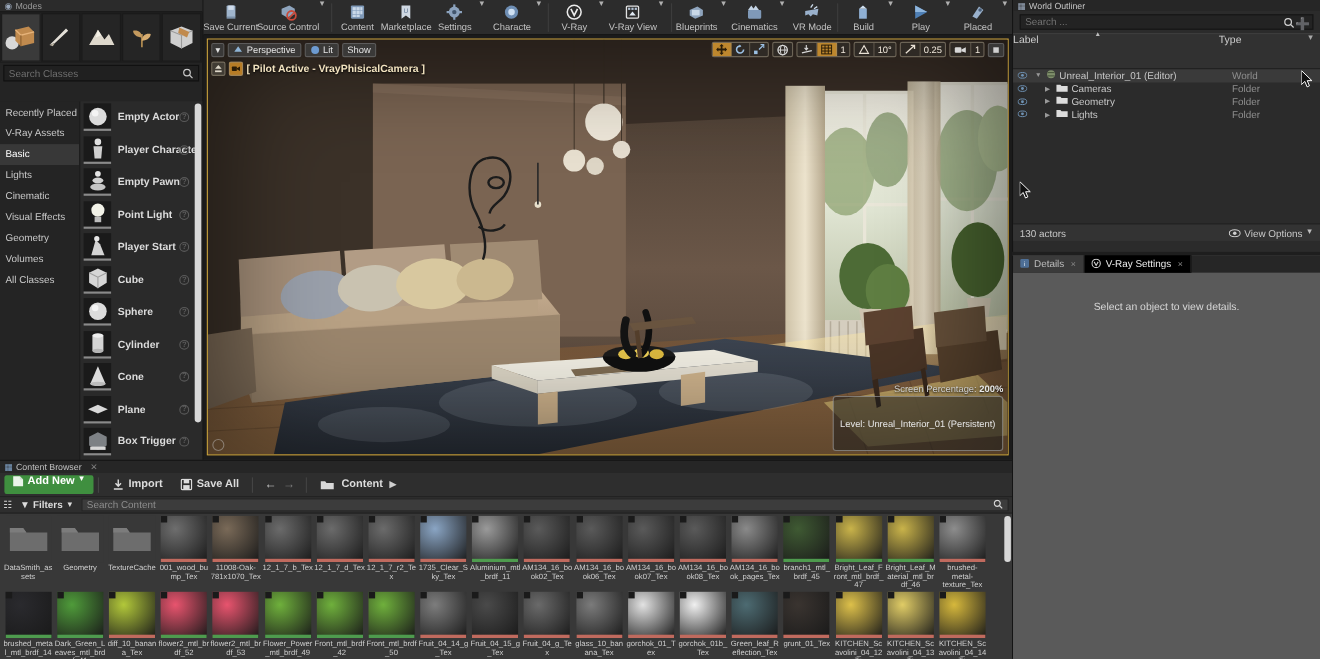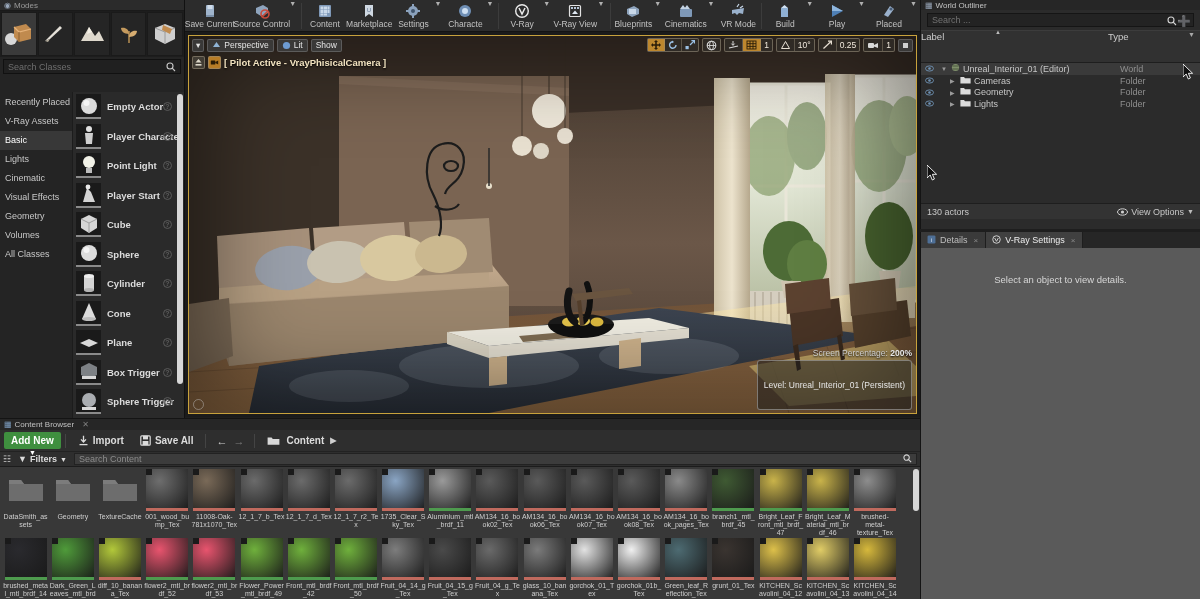--- a/index.html
+++ b/index.html
@@ -190,44 +190,44 @@
   #details {
     position: absolute; left: 920px; top: 232px; width: 280px; height: 367px;
     background: #5a5a5a; border-left: 1px solid #141414;
   }
   .dt-tabs { display: flex; height: 16px; background: #262626; align-items: stretch; }
   .dt-tab {
     display: flex; align-items: center; gap: 4px; padding: 0 7px 0 6px;
     font-size: 9px; color: #bdbdbd; background: #3a3a3a;
     border-right: 1px solid #1e1e1e; position: relative;
   }
-  .dt-tab.active { background: #404040; color: #ececec; }
+  .dt-tab.active { background: #000000; color: #ececec; }
   .dt-tab .x { color: #8a8a8a; font-size: 8px; margin-left: 2px; }
   .dt-body {
     height: 351px; background: #5a5a5a; display: flex;
     justify-content: center; padding-top: 26px;
   }
   .dt-empty { font-size: 9.5px; color: #d6d6d6; }
 
   
   #content-browser {
     position: absolute; left: 0; top: 418px; width: 920px; height: 181px;
     background: #2b2b2b; border-top: 1px solid #141414;
   }
   .cb-tabbar { height: 11px; background: #262626; display: flex; align-items: center; padding-left: 4px; }
   .cb-tab { font-size: 8px; color: #c0c0c0; display: flex; align-items: center; gap: 3px; }
   .cb-tab .x { color: #7f7f7f; margin-left: 5px; }
   .cb-toolbar {
     height: 22px; display: flex; align-items: center; gap: 0;
     background: #2e2e2e; padding: 0 4px; border-bottom: 1px solid #222;
   }
   .cb-addnew {
-    background: #3f8f3f; height: 17px; display: flex; align-items: center;
+    background: #3f8f3f; height: 17px; display: flex; align-items: flex-start;
     gap: 3px; padding: 0 7px; border-radius: 2px; color: #fff;
-    font-size: 10px; font-weight: bold; flex-direction: column;
+    font-size: 10px; font-weight: bold;
   }
   .cb-btn {
     display: flex; align-items: center; gap: 4px; padding: 0 8px;
     height: 17px; font-size: 10px; color: #dcdcdc; font-weight: bold;
   }
   .cb-vsep { width: 1px; height: 14px; background: #444; margin: 0 4px; }
   .cb-nav { display: flex; align-items: center; gap: 6px; padding: 0 6px; color: #cfcfcf; font-size: 11px; }
   .cb-filterbar {
     height: 15px; display: flex; align-items: center; background: #2e2e2e;
     padding: 0 3px; gap: 4px; border-bottom: 1px solid #1c1c1c;
@@ -356,20 +356,31 @@
             <div class="pp-hint">?</div>
           </div>
           <div class="pp-item">
             <div class="pp-thumb">
               <svg width="24" height="24" viewBox="0 0 24 24">
                 <circle cx="12" cy="6" r="3" fill="#e0e0e0"></circle>
                 <path d="M8 10 L16 10 L15 21 L9 21 Z" fill="#cfcfcf"></path>
               </svg>
             </div>
             <div class="pp-label">Player Characte</div>
+            <div class="pp-hint">?</div>
+          </div>
+          <div class="pp-item">
+            <div class="pp-thumb">
+              <svg width="24" height="24" viewBox="0 0 24 24">
+                <circle cx="12" cy="5" r="2.6" fill="#e4e4e4"></circle>
+                <ellipse cx="12" cy="11" rx="5" ry="2.6" fill="#d0d0d0"></ellipse>
+                <ellipse cx="12" cy="17" rx="7" ry="3.2" fill="#c4c4c4"></ellipse>
+              </svg>
+            </div>
+            <div class="pp-label">Empty Pawn</div>
             <div class="pp-hint">?</div>
           </div>
           <div class="pp-item">
             <div class="pp-thumb">
               <svg width="24" height="24" viewBox="0 0 24 24">
                 <circle cx="12" cy="9" r="6" fill="#f2f2e8"></circle>
                 <rect x="9" y="15" width="6" height="5" fill="#bdbdbd"></rect>
               </svg>
             </div>
             <div class="pp-label">Point Light</div>

